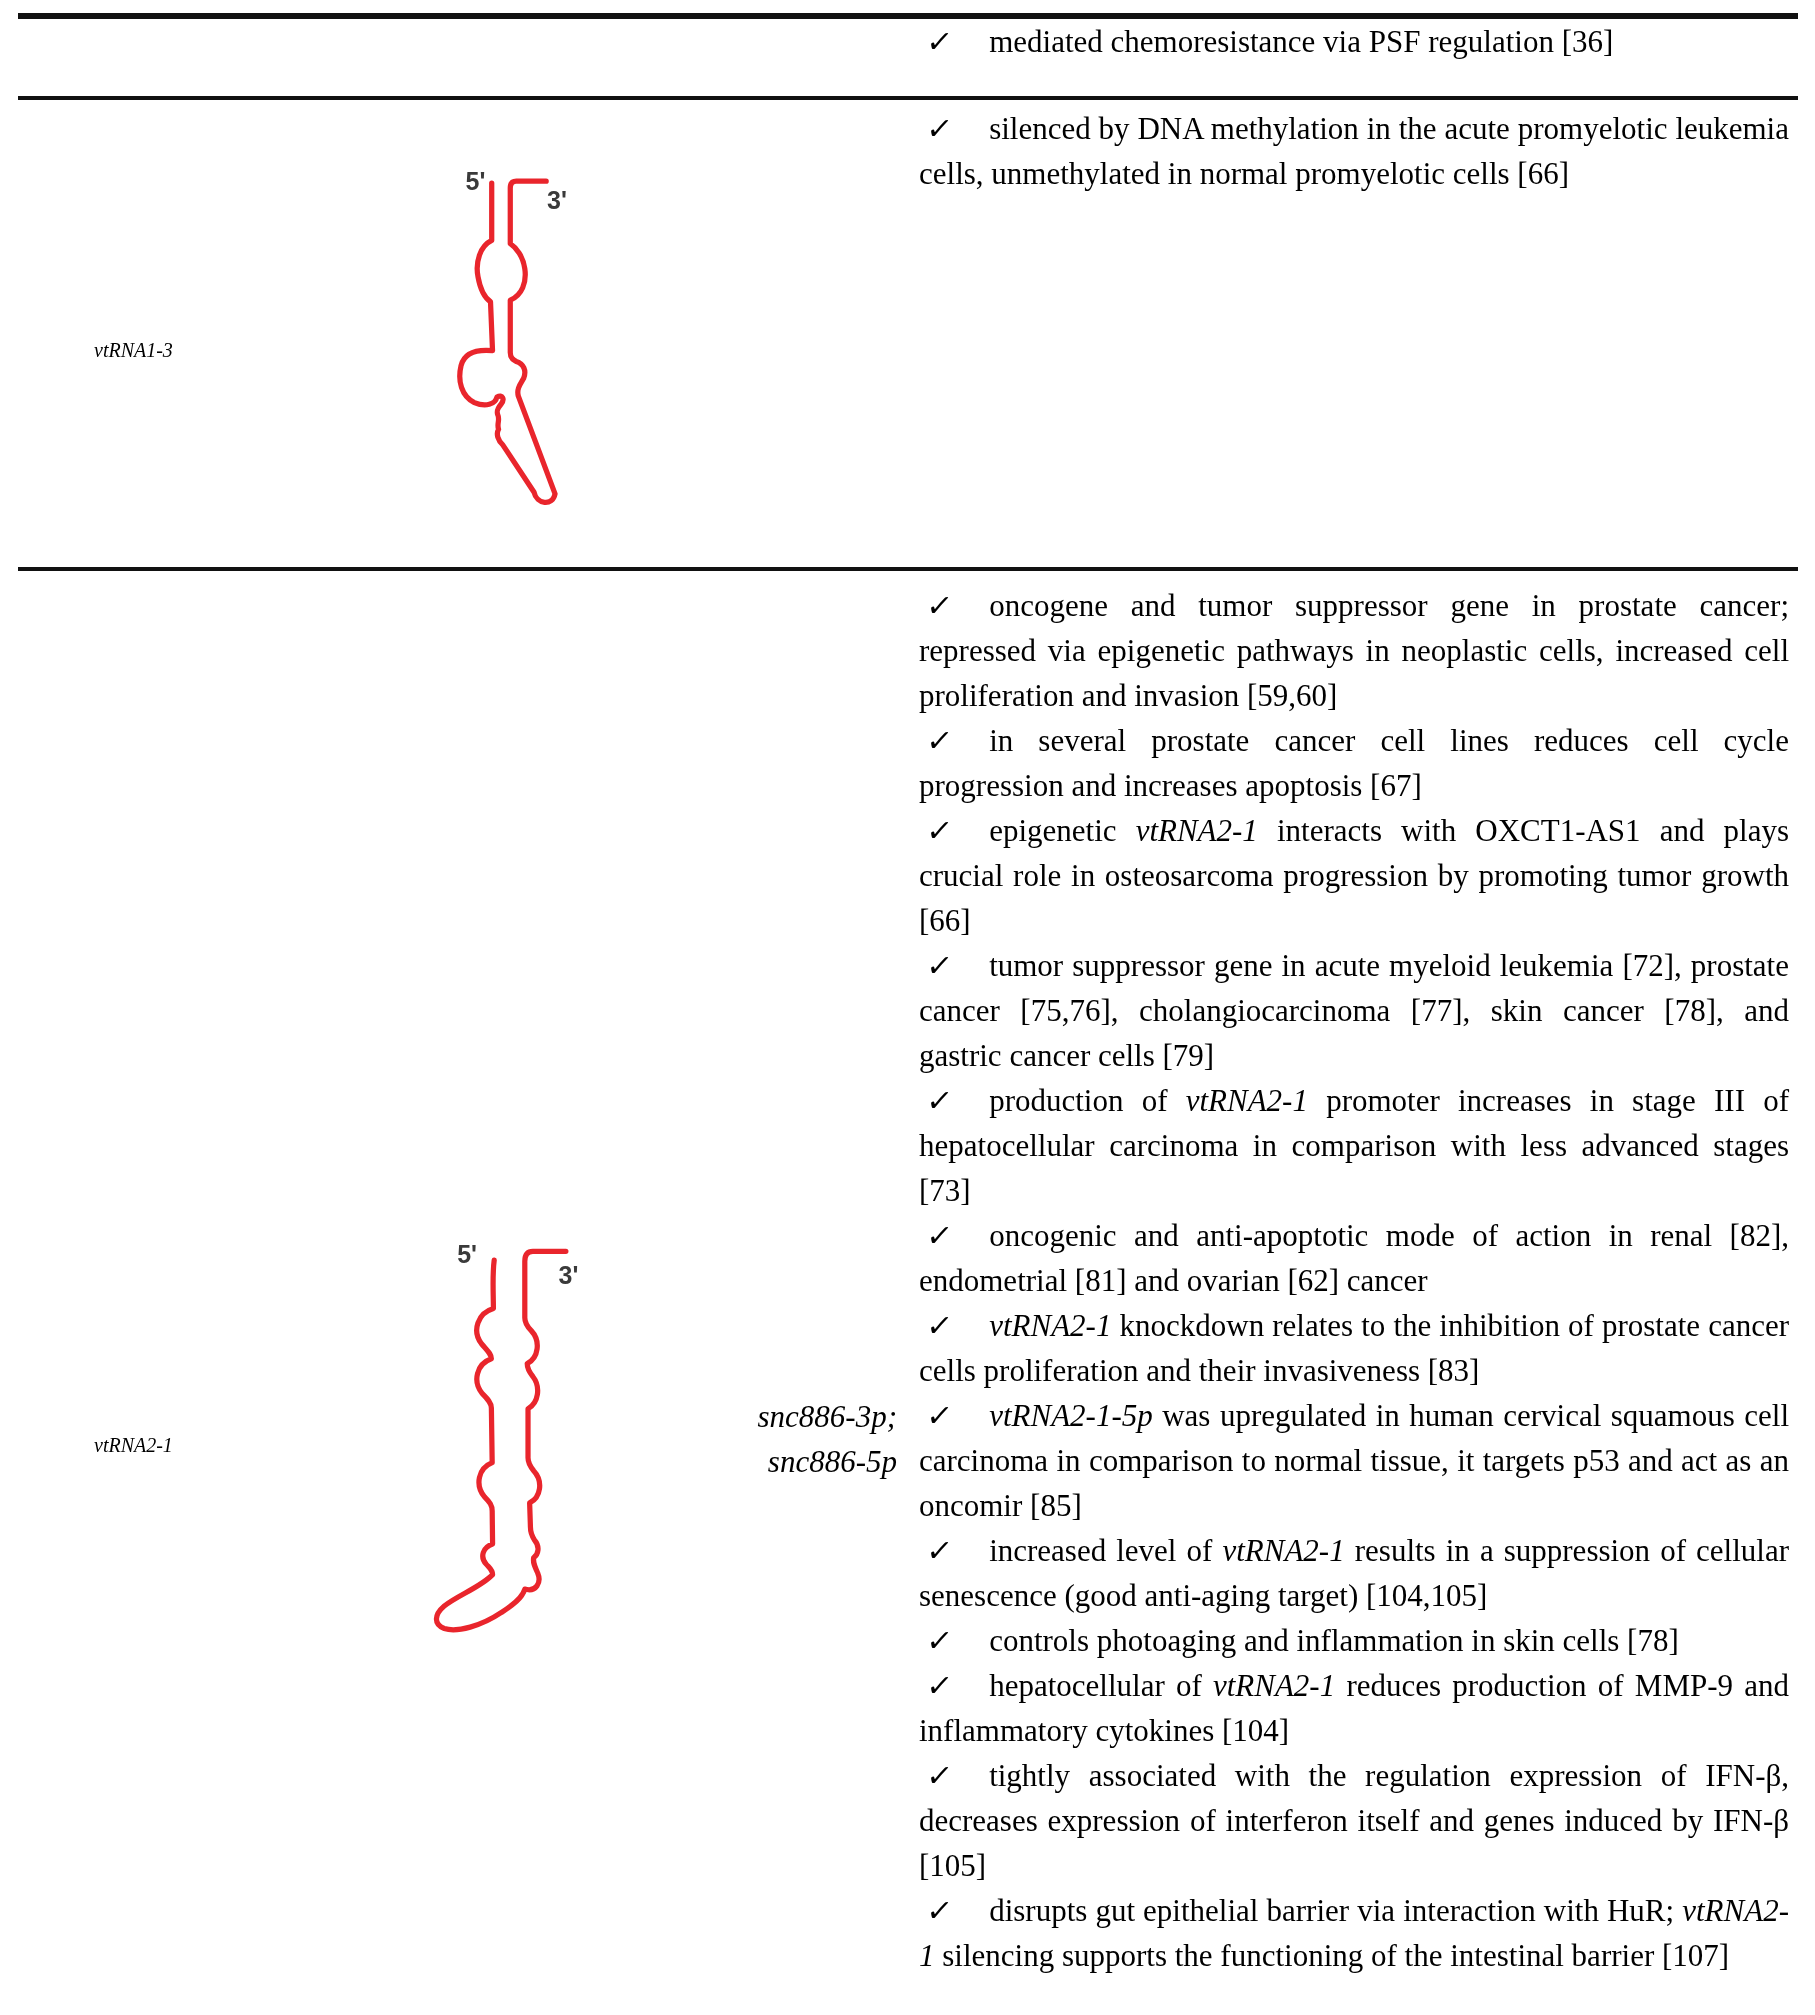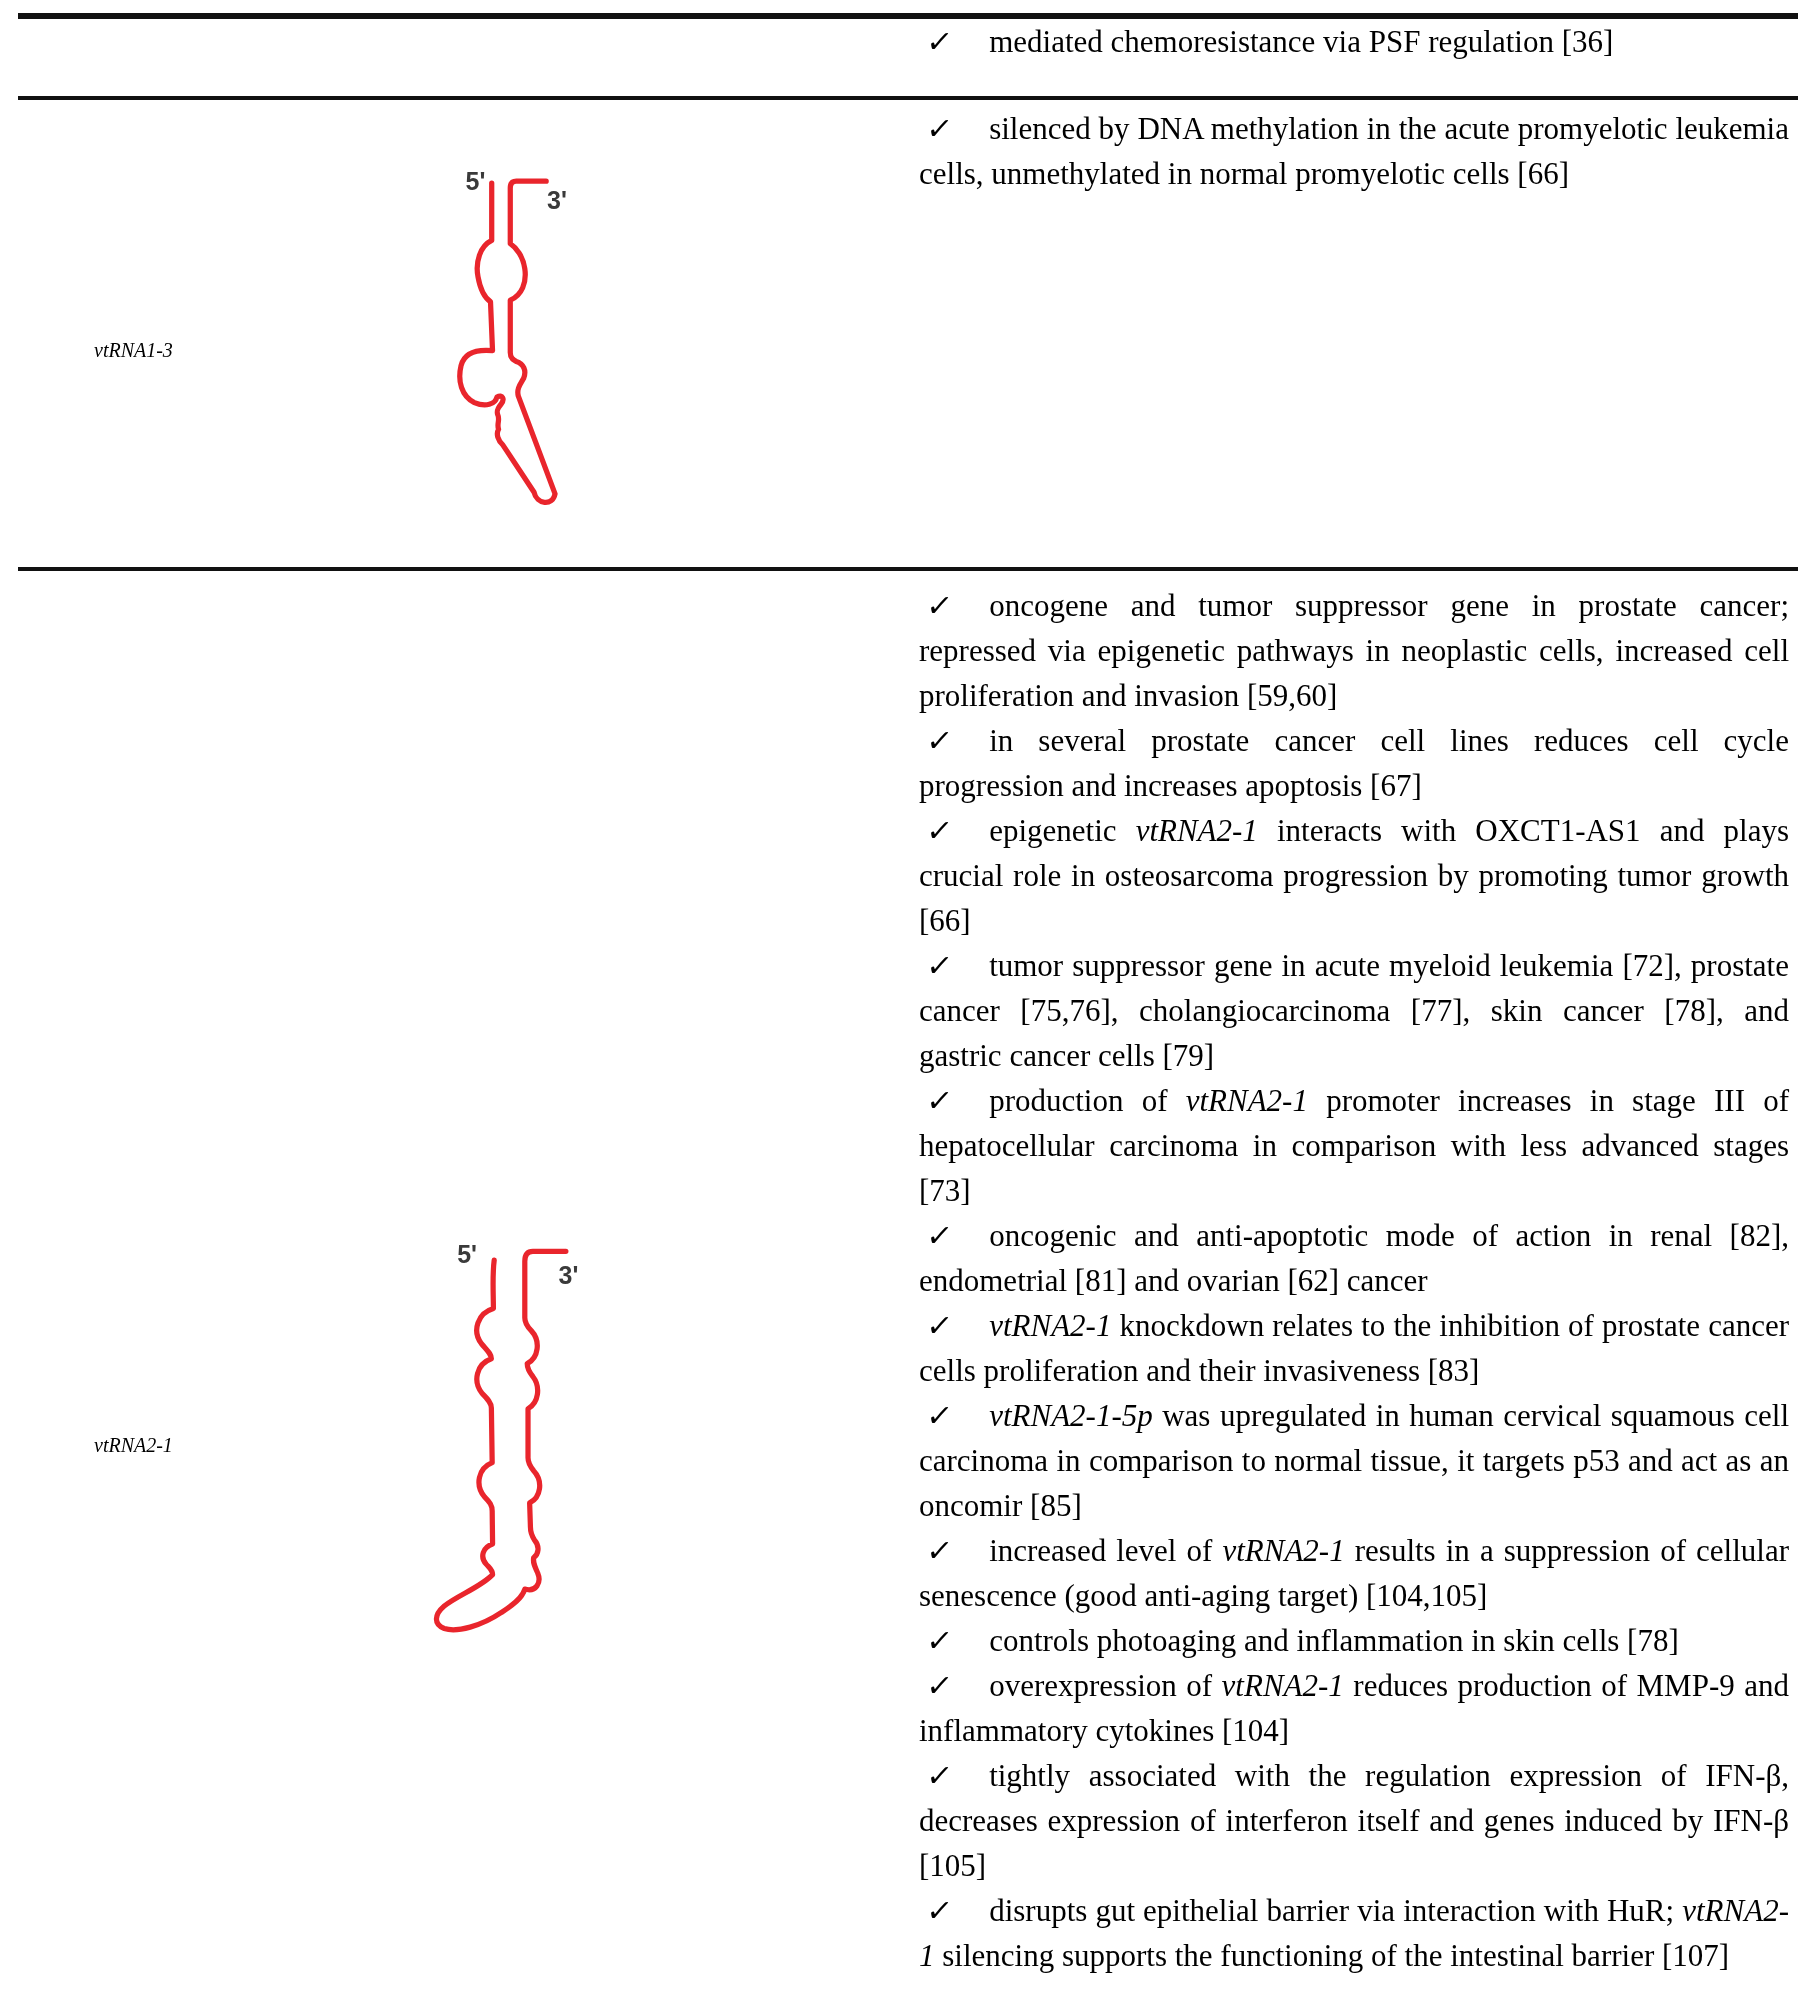--- a/index.html
+++ b/index.html
@@ -138,31 +138,35 @@
         C262,412 268,372 248,346
         C238,334 234,326 234,314
         C262,300 268,258 244,232
         C232,220 228,212 228,200
         L228,60
         C228,45 234,35 248,35
         L330,35"></path>
     </svg>
   </div>
 
+  <div class="snc">
+    <div>snc886-3p;</div>
+    <div>snc886-5p</div>
+  </div>
 
   <div class="desc d2">
       <div class="item"><span class="check">✓</span><span><span>oncogene and tumor suppressor gene in prostate cancer; repressed via epigenetic pathways in neoplastic cells, increased cell proliferation and invasion [59,60]</span></span></div>
       <div class="item"><span class="check">✓</span><span><span>in several prostate cancer cell lines reduces cell cycle progression and increases apoptosis [67]</span></span></div>
       <div class="item"><span class="check">✓</span><span><span>epigenetic </span><span class="it">vtRNA2-1</span><span> interacts with OXCT1-AS1 and plays crucial role in osteosarcoma progression by promoting tumor growth [66]</span></span></div>
       <div class="item"><span class="check">✓</span><span><span>tumor suppressor gene in acute myeloid leukemia [72], prostate cancer [75,76], cholangiocarcinoma [77], skin cancer [78], and gastric cancer cells [79]</span></span></div>
       <div class="item"><span class="check">✓</span><span><span>production of </span><span class="it">vtRNA2-1</span><span> promoter increases in stage III of hepatocellular carcinoma in comparison with less advanced stages [73]</span></span></div>
       <div class="item"><span class="check">✓</span><span><span>oncogenic and anti-apoptotic mode of action in renal [82], endometrial [81] and ovarian [62] cancer</span></span></div>
       <div class="item"><span class="check">✓</span><span><span class="it">vtRNA2-1</span><span> knockdown relates to the inhibition of prostate cancer cells proliferation and their invasiveness [83]</span></span></div>
       <div class="item"><span class="check">✓</span><span><span class="it">vtRNA2-1-5p</span><span> was upregulated in human cervical squamous cell carcinoma in comparison to normal tissue, it targets p53 and act as an oncomir [85]</span></span></div>
       <div class="item"><span class="check">✓</span><span><span>increased level of </span><span class="it">vtRNA2-1</span><span> results in a suppression of cellular senescence (good anti-aging target) [104,105]</span></span></div>
       <div class="item"><span class="check">✓</span><span><span>controls photoaging and inflammation in skin cells [78]</span></span></div>
-      <div class="item"><span class="check">✓</span><span><span>overexpression of </span><span class="it">vtRNA2-1</span><span> reduces production of MMP-9 and inflammatory cytokines [104]</span></span></div>
+      <div class="item"><span class="check">✓</span><span><span>hepatocellular of </span><span class="it">vtRNA2-1</span><span> reduces production of MMP-9 and inflammatory cytokines [104]</span></span></div>
       <div class="item"><span class="check">✓</span><span><span>tightly associated with the regulation expression of IFN-β, decreases expression of interferon itself and genes induced by IFN-β [105]</span></span></div>
       <div class="item"><span class="check">✓</span><span><span>disrupts gut epithelial barrier via interaction with HuR; </span><span class="it">vtRNA2-1</span><span> silencing supports the functioning of the intestinal barrier [107]</span></span></div>
     </div>
 
 </div>
 
 
 </body></html>

